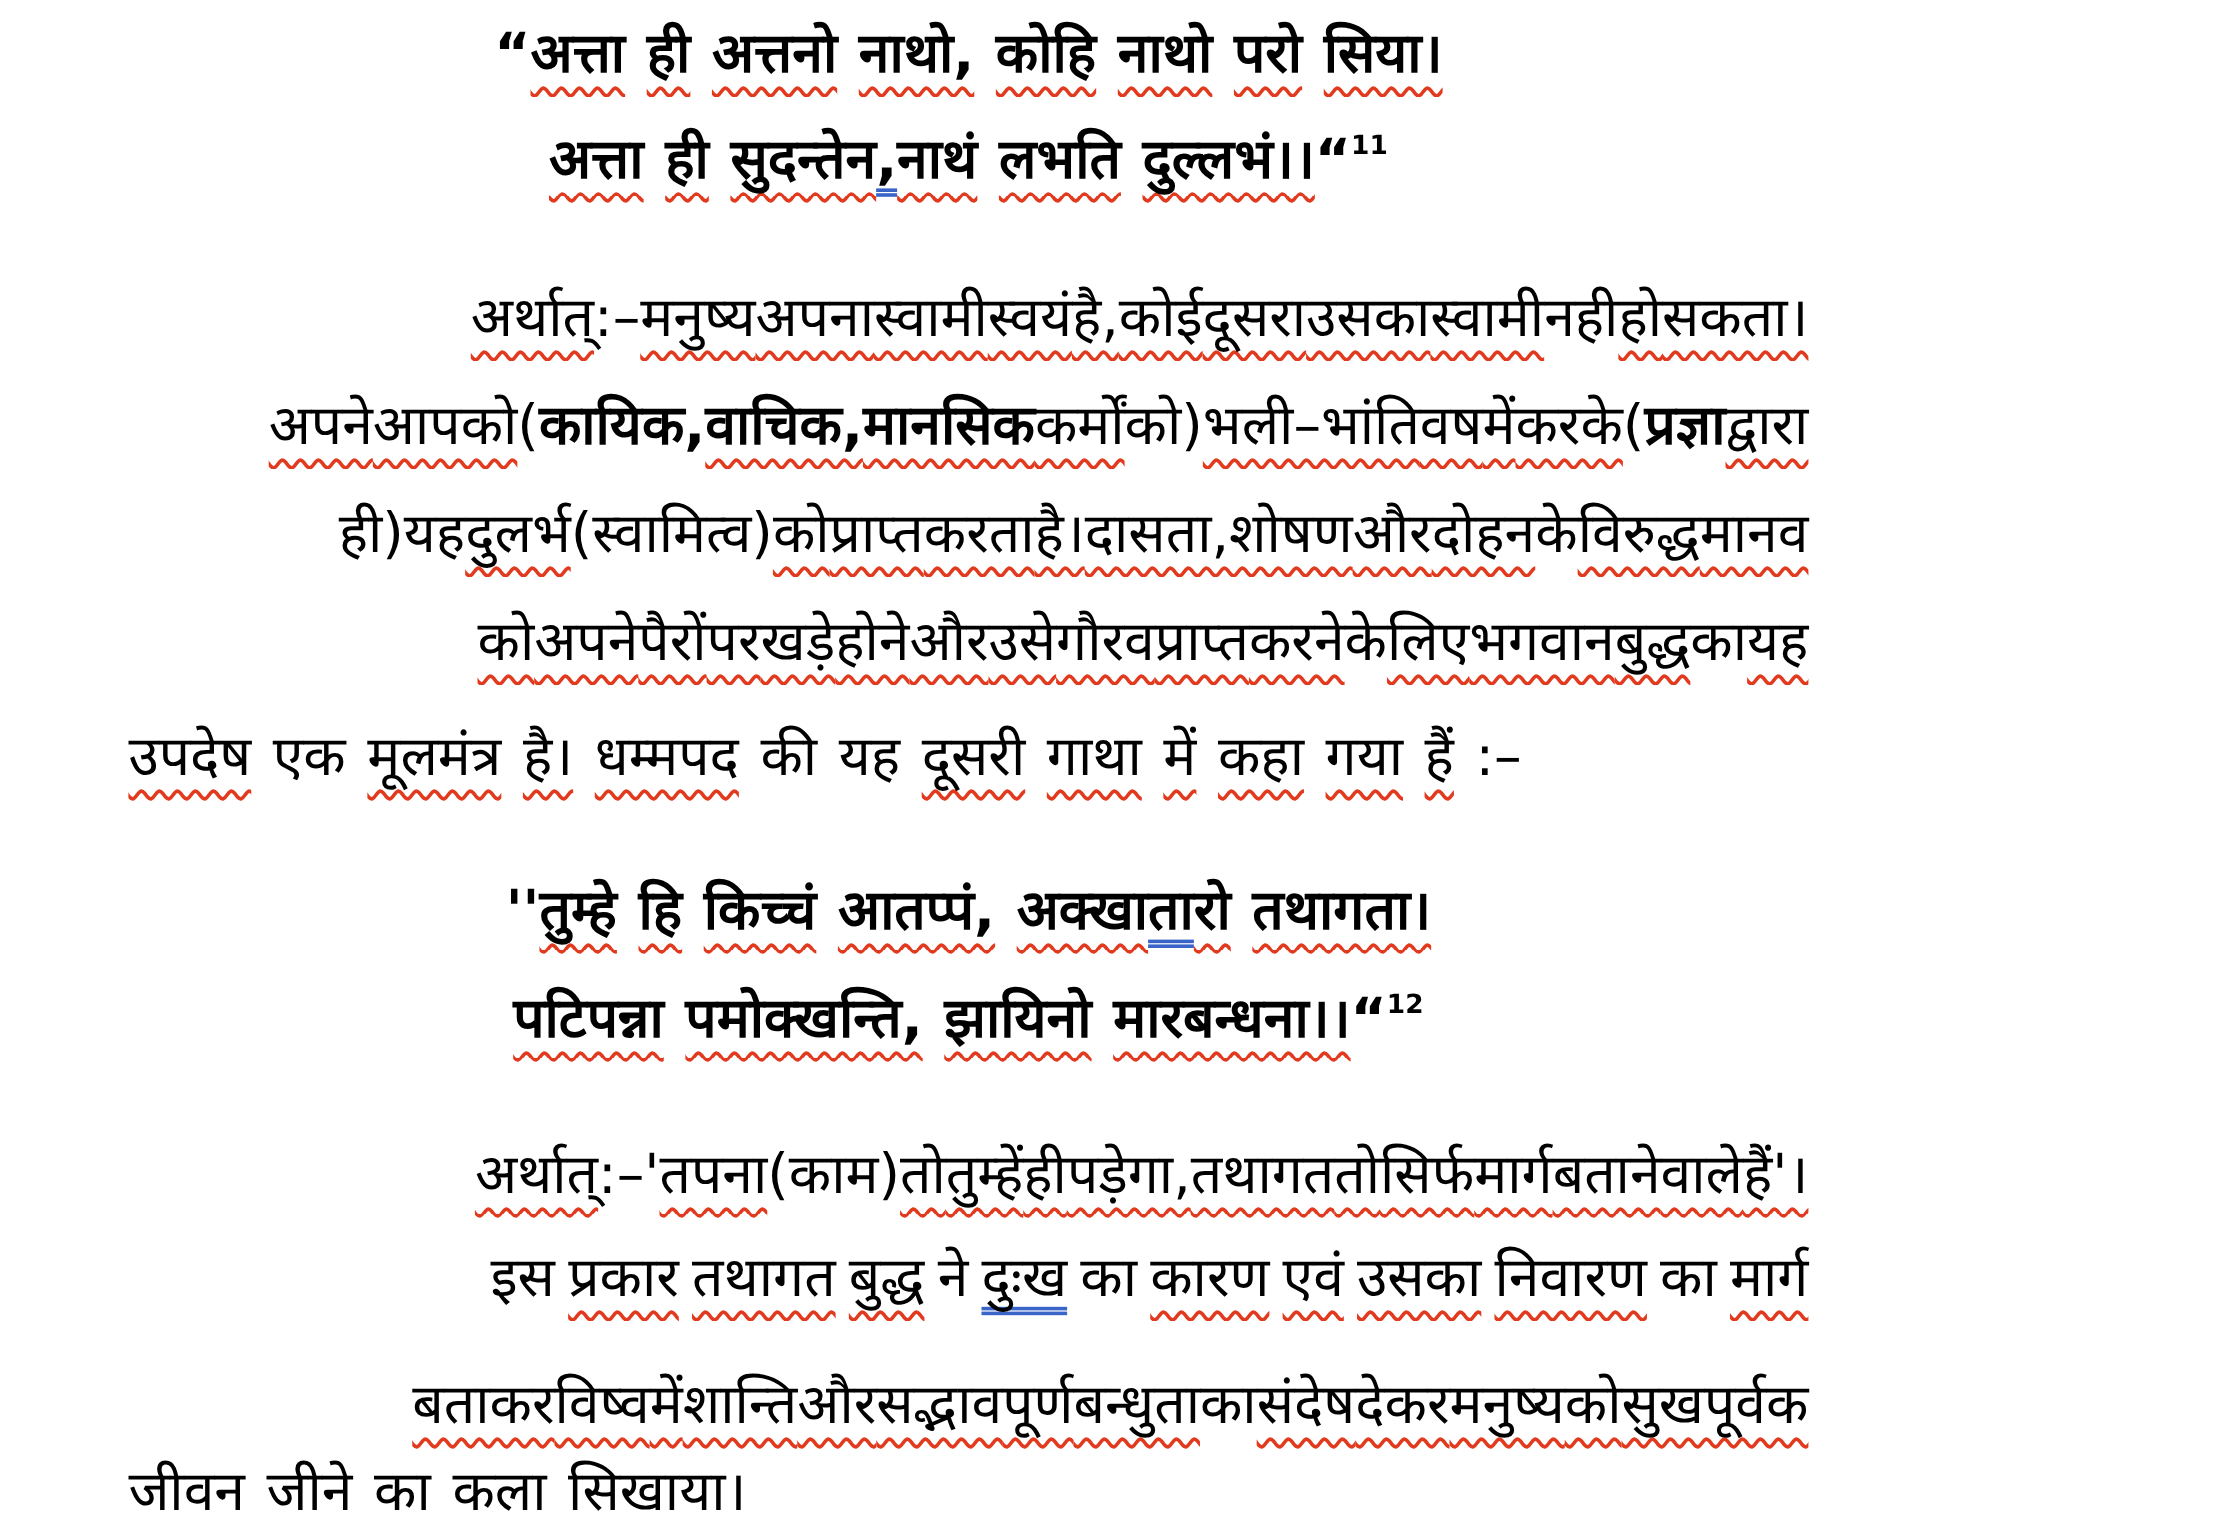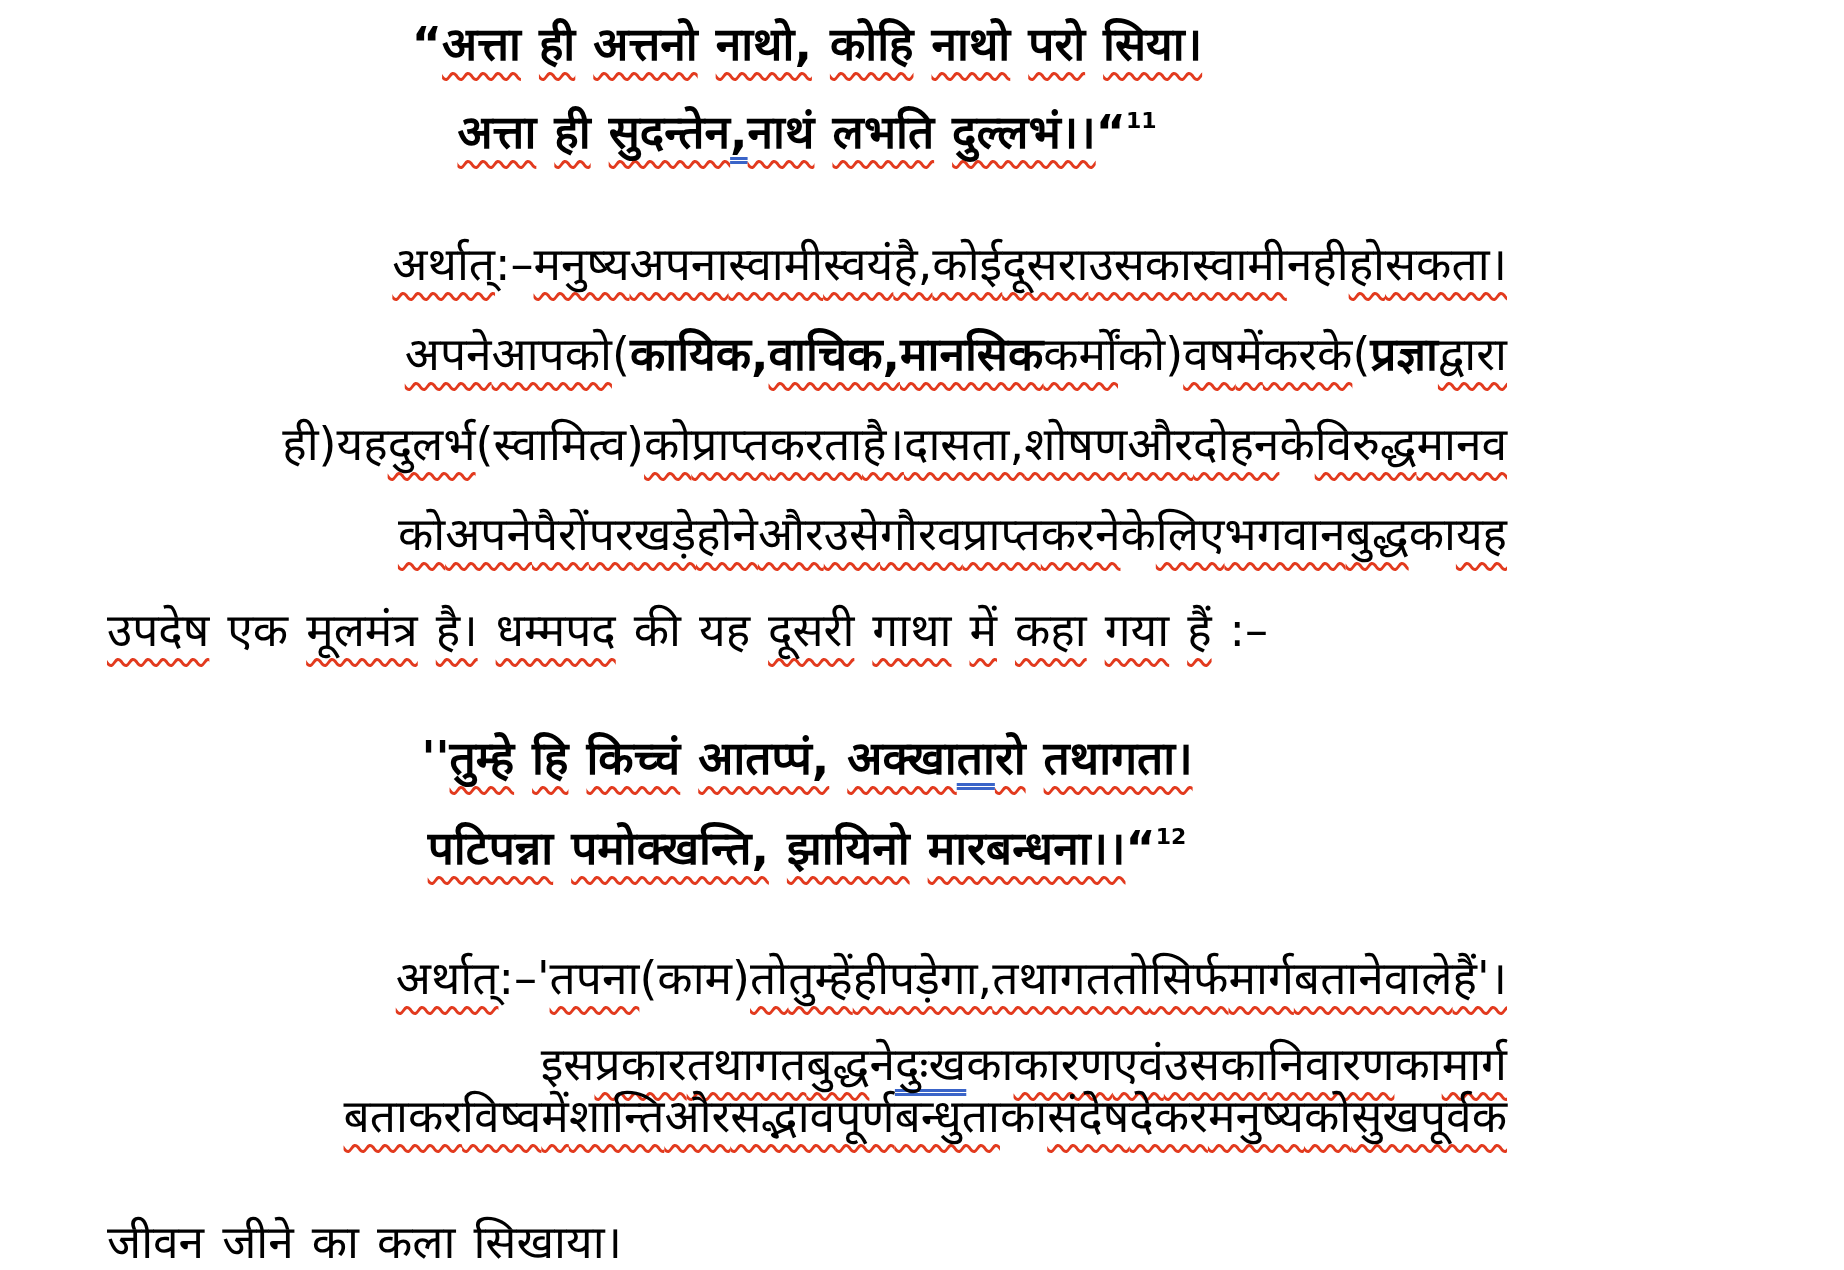--- a/index.html
+++ b/index.html
@@ -49,22 +49,22 @@
   [data-line="0"]{top:8px;text-align:center;}
   [data-line="1"]{top:96px;}
   [data-line="2"]{top:228px;}
   [data-line="3"]{top:318px;}
   [data-line="4"]{top:408px;}
   [data-line="5"]{top:498px;}
   [data-line="6"]{top:594px;}
   [data-line="7"]{top:722px;}
   [data-line="8"]{top:812px;}
   [data-line="9"]{top:942px;}
-  [data-line="10"]{top:1028px;}
-  [data-line="11"]{top:1080px;}
+  [data-line="10"]{top:1028px;gap:11px;}
+  [data-line="11"]{top:1134px;}
   [data-line="12"]{top:1206px;}
 </style>
 </head>
 <body>
 
 <div class="page">
   <div class="line center bold" data-line="0"><span class="word"><span>“</span><span class="sp-red">अत्ता</span></span><span class="word"><span class="sp-red">ही</span></span><span class="word"><span class="sp-red">अत्तनो</span></span><span class="word"><span class="sp-red">नाथो,</span></span><span class="word"><span class="sp-red">कोहि</span></span><span class="word"><span class="sp-red">नाथो</span></span><span class="word"><span class="sp-red">परो</span></span><span class="word"><span class="sp-red">सिया।</span></span></div>
   <div class="line center bold" data-line="1"><span class="word"><span class="sp-red">अत्ता</span></span><span class="word"><span class="sp-red">ही</span></span><span class="word"><span class="sp-red">सुदन्तेन</span><span class="sp-blue">,</span><span class="sp-red">नाथं</span></span><span class="word"><span class="sp-red">लभति</span></span><span class="word"><span class="sp-red">दुल्लभं।।</span><span>“</span><sup>11</sup></span></div>
   <div class="line justify indent" data-line="2">
       <span class="word"><span class="sp-red">अर्थात्</span></span>
@@ -83,20 +83,21 @@
       <span class="word"><span class="sp-red">सकता।</span></span>
     </div>
   <div class="line justify" data-line="3">
       <span class="word"><span class="sp-red">अपने</span></span>
       <span class="word"><span class="sp-red">आपको</span></span>
       <span class="word"><span>(</span><span class="b">कायिक,</span></span>
       <span class="word"><span class="sp-red b">वाचिक,</span></span>
       <span class="word"><span class="sp-red b">मानसिक</span></span>
       <span class="word"><span class="sp-red">कर्मों</span></span>
       <span class="word"><span>को)</span></span>
+      <span class="word"><span class="sp-red">भली–भांति</span></span>
       <span class="word"><span class="sp-red">वष</span></span>
       <span class="word"><span class="sp-red">में</span></span>
       <span class="word"><span class="sp-red">करके</span></span>
       <span class="word"><span>(</span><span class="b">प्रज्ञा</span></span>
       <span class="word"><span class="sp-red">द्वारा</span></span>
     </div>
   <div class="line justify" data-line="4">
       <span class="word"><span>ही)</span></span>
       <span class="word"><span>यह</span></span>
       <span class="word"><span class="sp-red">दुलर्भ</span></span>

